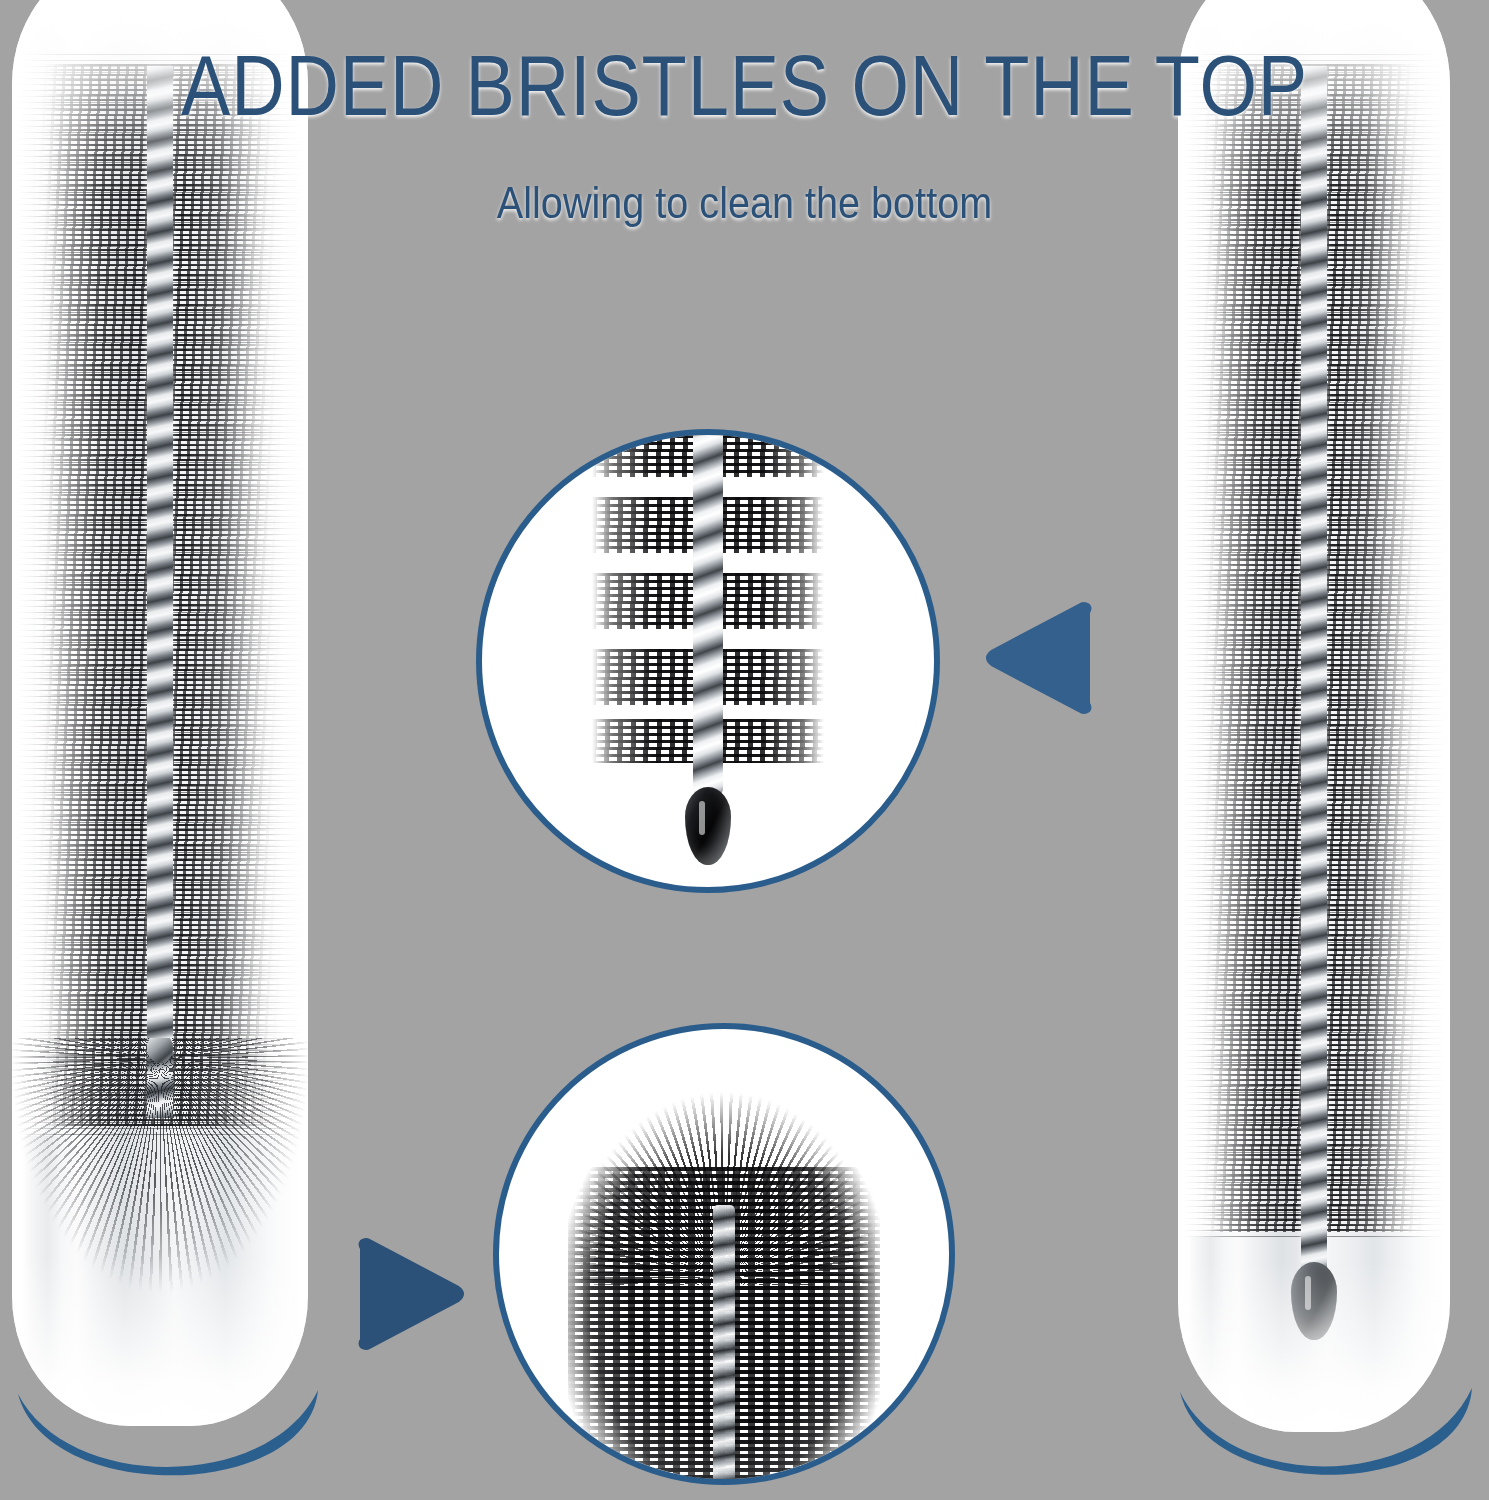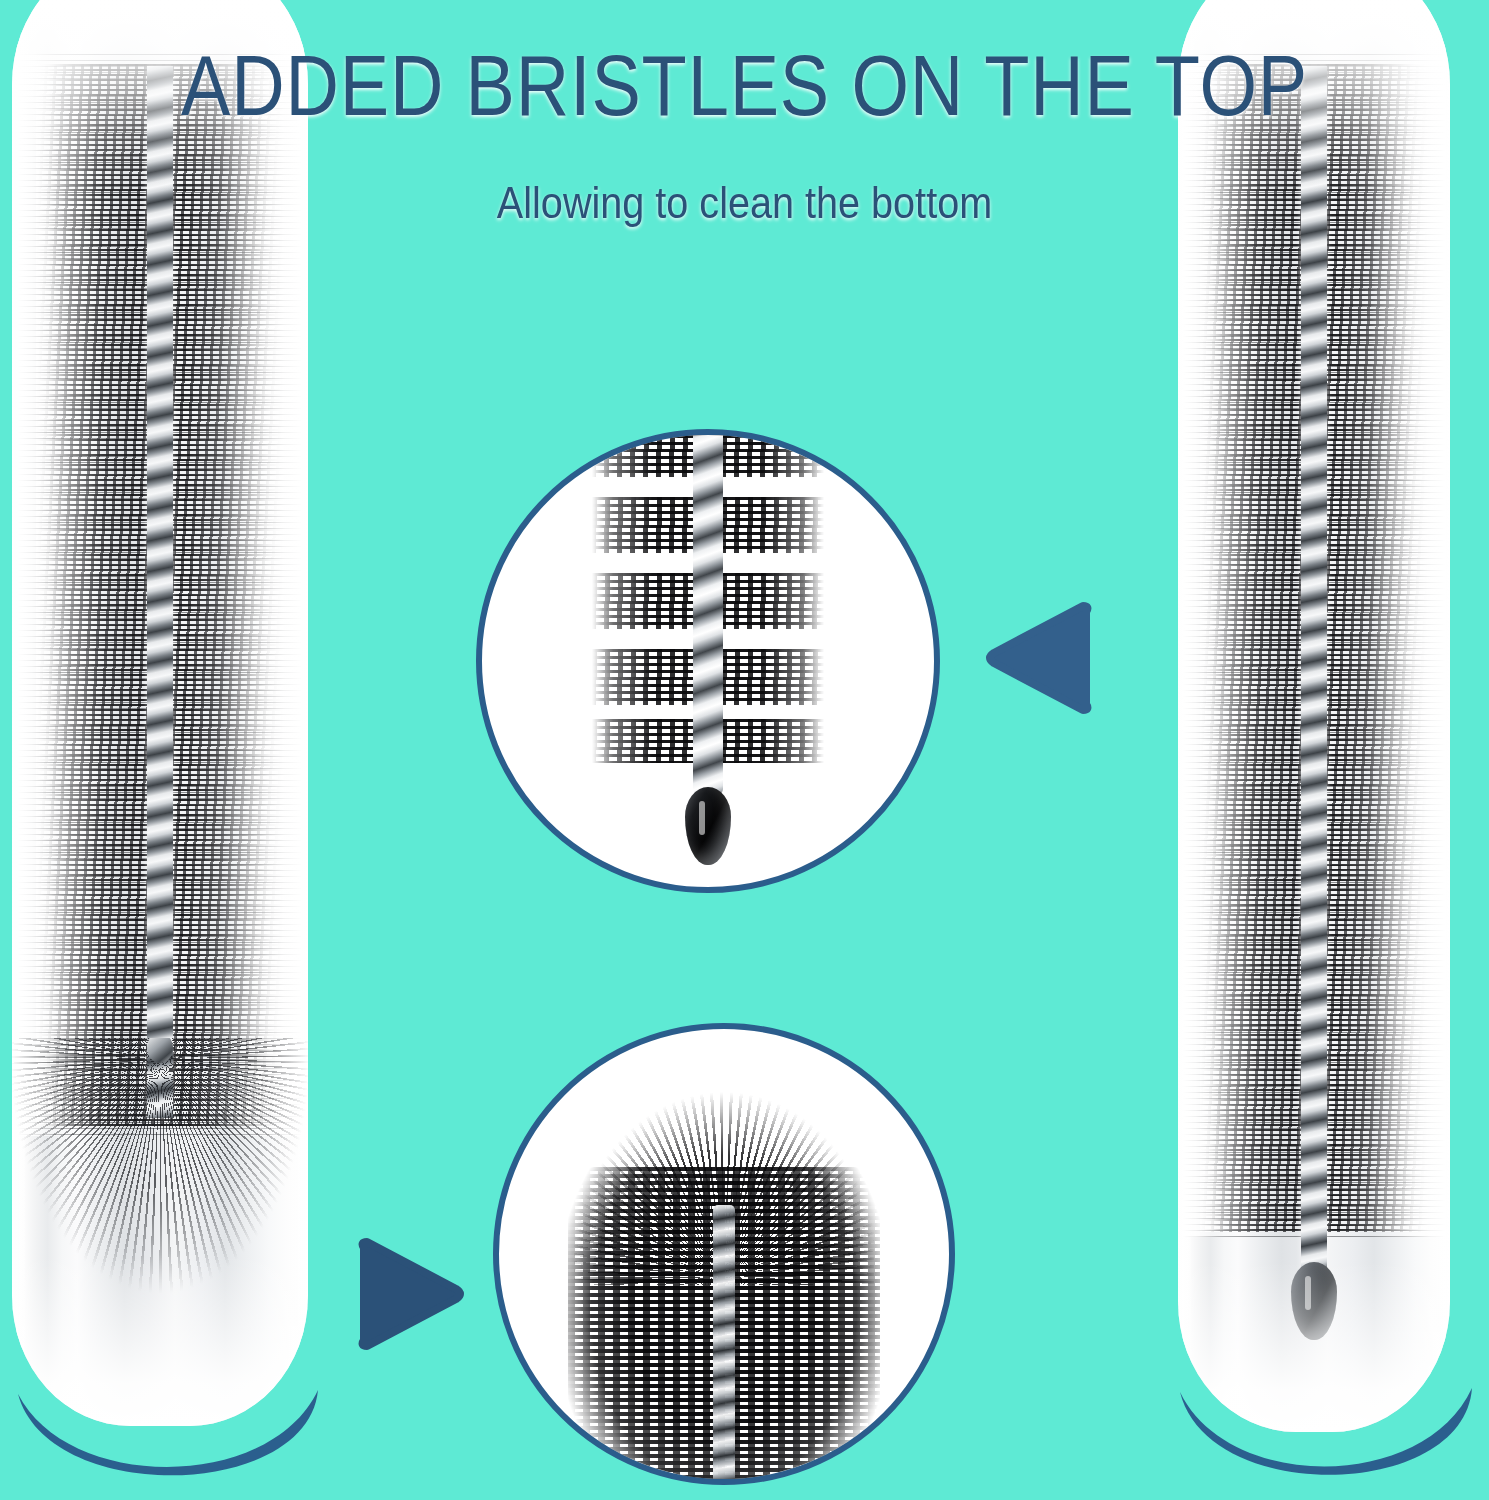--- a/index.html
+++ b/index.html
@@ -3,21 +3,21 @@
 <meta charset="utf-8">
 <style>
   html,body{margin:0;padding:0;}
   body{
     width:1489px;height:1500px;
     background:#ffffff;
     font-family:"Liberation Sans","DejaVu Sans",sans-serif;
     overflow:hidden;
     position:relative;
   }
-  .stage{position:absolute;inset:0;background:#5eead4;overflow:hidden;}
+  .stage{position:absolute;inset:0;background:#a3a3a3;overflow:hidden;}
 
   
   .tube{
     position:absolute;
     border-radius:118px/130px;
     overflow:hidden;
     background:
       linear-gradient(to bottom, rgba(255,255,255,1) 0%, rgba(255,255,255,.92) 4%, rgba(255,255,255,0) 11%),
       linear-gradient(to right,
         #ffffff 0%, #fdfdfd 4%, #f2f3f4 8%, #e9ebed 12%,

